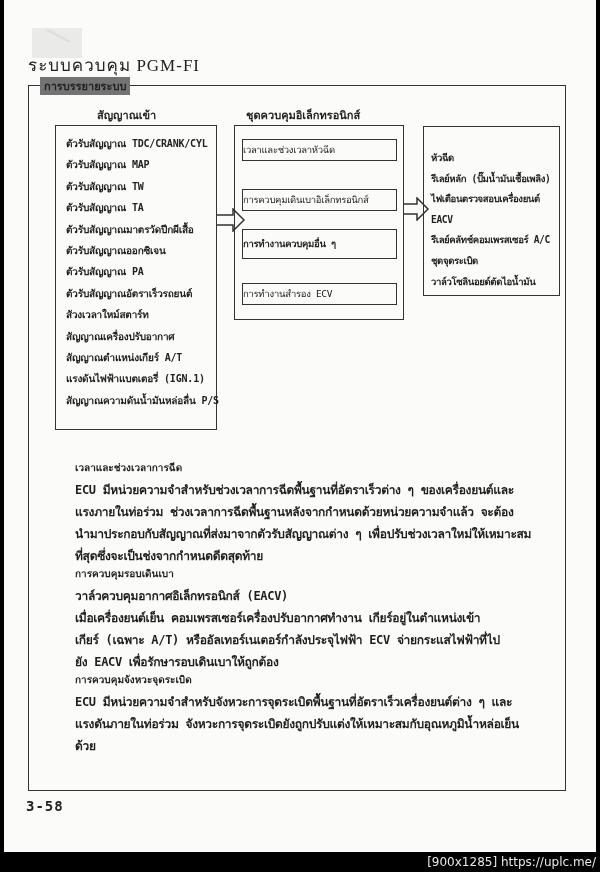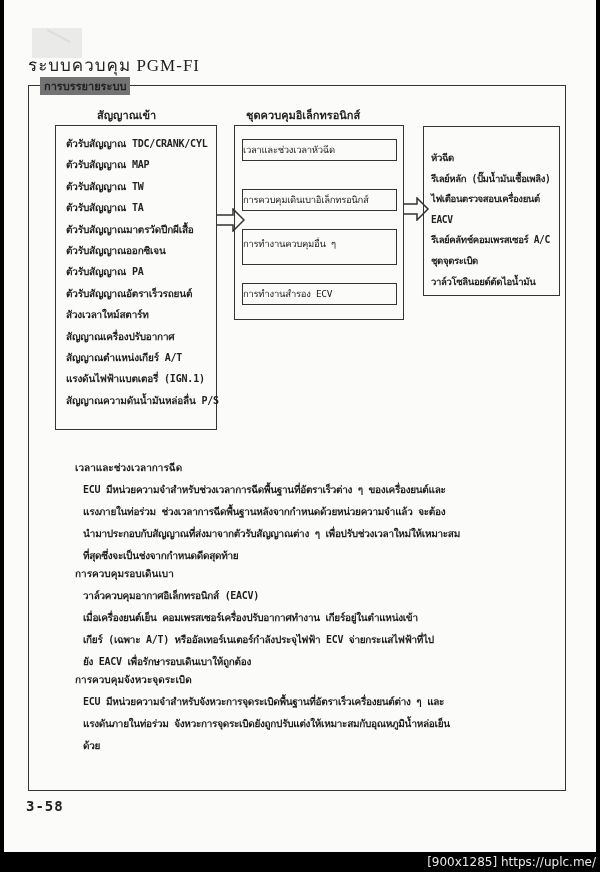--- a/index.html
+++ b/index.html
@@ -84,22 +84,22 @@
       white-space: nowrap; letter-spacing: -0.4px; color: #222;
     }
 
     
     .section { position: absolute; left: 75px; width: 478px; }
     .section h3 {
       font-family: "DejaVu Sans Mono", monospace; font-size: 10px; font-weight: bold;
       height: 22px; line-height: 22px; white-space: nowrap; color: #1e1e1e;
     }
     .section p {
-      font-family: "DejaVu Sans Mono", monospace; font-size: 10px; font-weight: bold;
-      line-height: 22px; color: #1e1e1e; letter-spacing: -0.3px; margin-left: 8px;
+      font-family: "DejaVu Sans Mono", monospace; font-size: 12px; font-weight: bold;
+      line-height: 22px; color: #1e1e1e; letter-spacing: -0.3px;
     }
     .section p span { display: block; white-space: nowrap; height: 22px; }
 
     .page-number {
       position: absolute; left: 26px; top: 798px;
       font-family: "DejaVu Sans Mono", monospace; font-size: 14px; font-weight: bold;
       letter-spacing: 1px; color: #222;
     }
 
     .watermark {
@@ -138,21 +138,21 @@
 </ul>
 
 <svg class="arrow" style="left:217px; top:208px;" viewBox="0 0 28 24">
   <path d="M0 7 H16 V1 L27 12 L16 23 V17 H0" fill="none" stroke="#333" stroke-width="1.5"></path>
 </svg>
 
 <div class="col-header" style="left:246px; top:106px;">ชุดควบคุมอิเล็กทรอนิกส์</div>
 <div class="ecu-box"></div>
 <div class="ecu-block" style="top:139px;">เวลาและช่วงเวลาหัวฉีด</div>
 <div class="ecu-block" style="top:169px;margin-top:20px;">การควบคุมเดินเบาอิเล็กทรอนิกส์</div>
-<div class="ecu-block" style="top:229px; height:36px; line-height:28px;">การทำงานควบคุมอื่น ๆ</div>
+<div class="ecu-block" style="top:229px; height:30px; line-height:28px;font-weight:bold;">การทำงานควบคุมอื่น ๆ</div>
 <div class="ecu-block" style="top:283px;">การทำงานสำรอง ECV</div>
 
 <svg class="arrow" style="left:403px; top:197px;" viewBox="0 0 28 24">
   <path d="M0 7 H14 V1 L25 12 L14 23 V17 H0" fill="none" stroke="#333" stroke-width="1.5"></path>
 </svg>
 
 <div class="outputs-box"></div>
 <ul class="outputs-list">
   <li>หัวฉีด</li>
   <li>รีเลย์หลัก (ปั๊มน้ำมันเชื้อเพลิง)</li>

